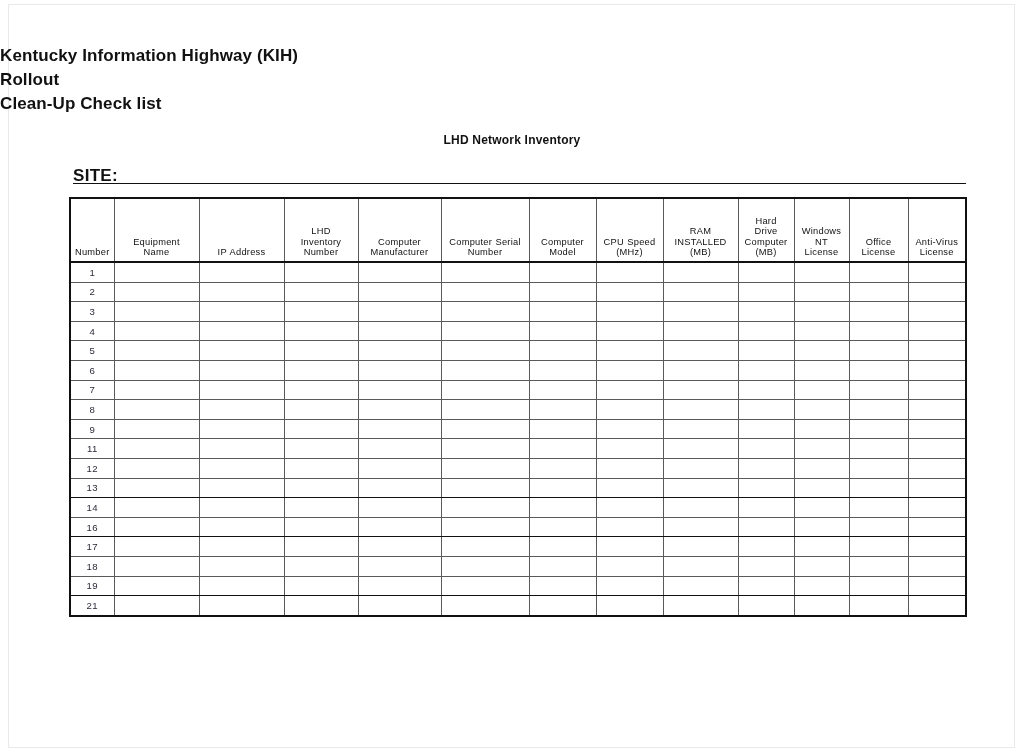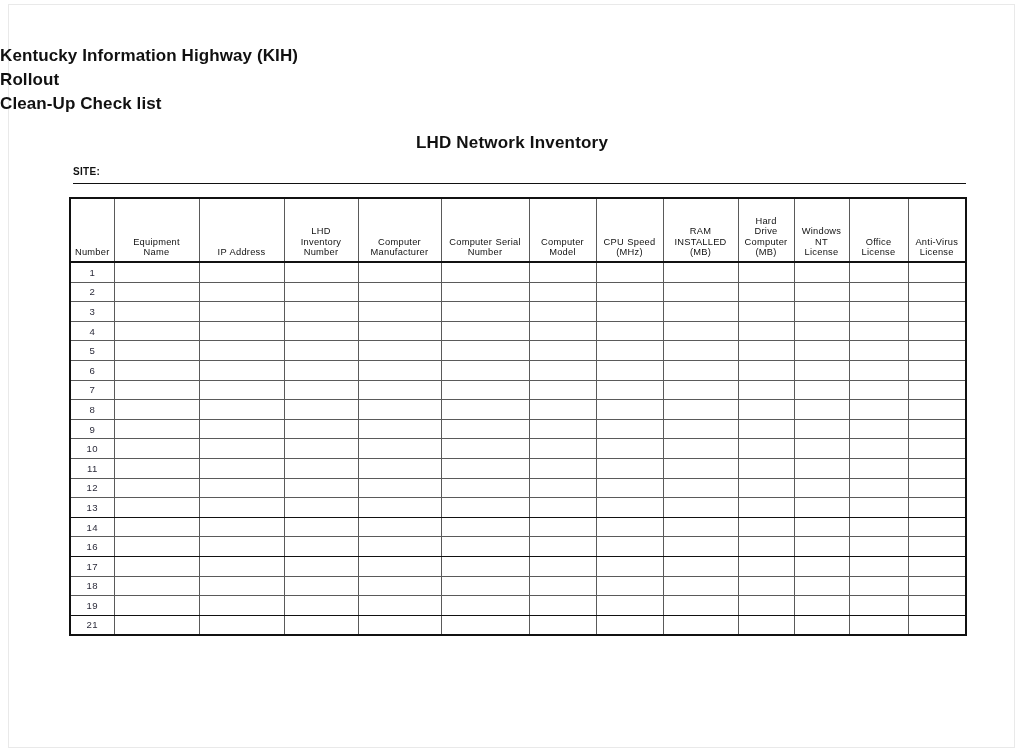--- a/index.html
+++ b/index.html
@@ -41,39 +41,39 @@
     line-height: 24px;
     letter-spacing: 0.1px;
     color: #111111;
   }
   #subtitle {
     position: absolute;
     left: 0;
     top: 133px;
     width: 1024px;
     text-align: center;
-    font-size: 17px;
+    font-size: 12px;
     font-weight: bold;
     color: #111111;
     letter-spacing: 0.2px;
   }
 
   
   #site-row {
     position: absolute;
     left: 73px;
     top: 166px;
     width: 893px;
     height: 22px;
   }
   #site-label {
     position: absolute;
     left: 0;
     top: 0;
-    font-size: 10px;
+    font-size: 17px;
     font-weight: bold;
     color: #111111;
     letter-spacing: 0.3px;
   }
   #site-rule {
     position: absolute;
     left: 0;
     top: 17px;
     width: 893px;
     height: 0;
@@ -377,35 +377,20 @@
         <td></td>
         <td class="vsep"></td>
         <td></td>
         <td class="vsep"></td>
         <td></td>
         <td class="vsep"></td>
         <td></td>
         <td></td>
       </tr>
       <tr>
-        <td class=" num">10</td>
-        <td></td>
-        <td></td>
-        <td class="vsep"></td>
-        <td></td>
-        <td></td>
-        <td class="vsep"></td>
-        <td></td>
-        <td class="vsep"></td>
-        <td></td>
-        <td class="vsep"></td>
-        <td></td>
-        <td></td>
-      </tr>
-      <tr>
         <td class=" num">11</td>
         <td></td>
         <td></td>
         <td class="vsep"></td>
         <td></td>
         <td></td>
         <td class="vsep"></td>
         <td></td>
         <td class="vsep"></td>
         <td></td>

